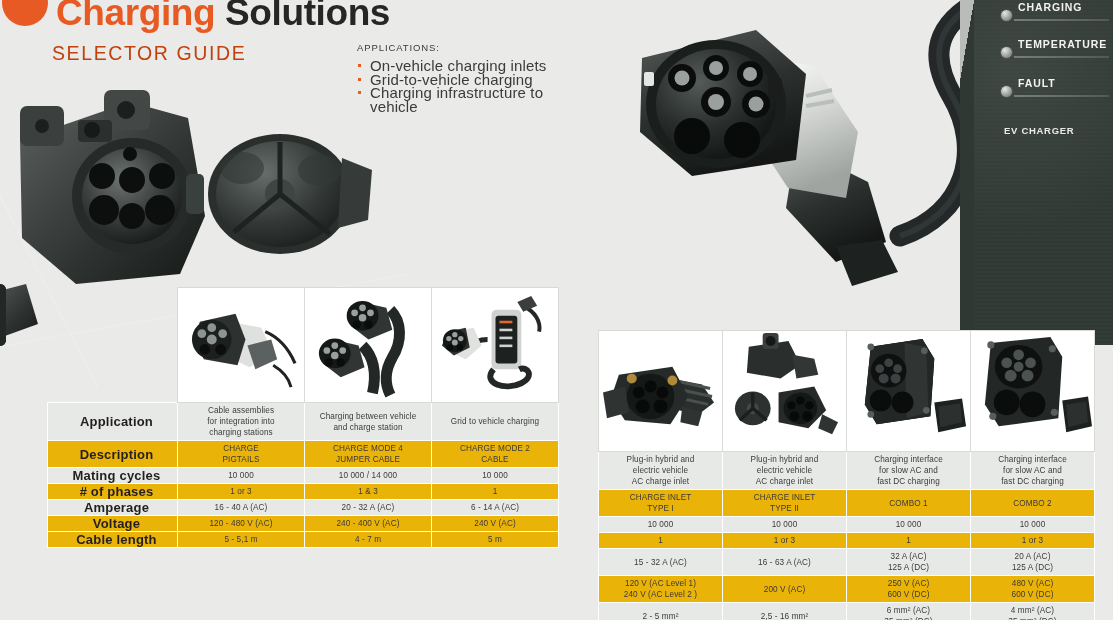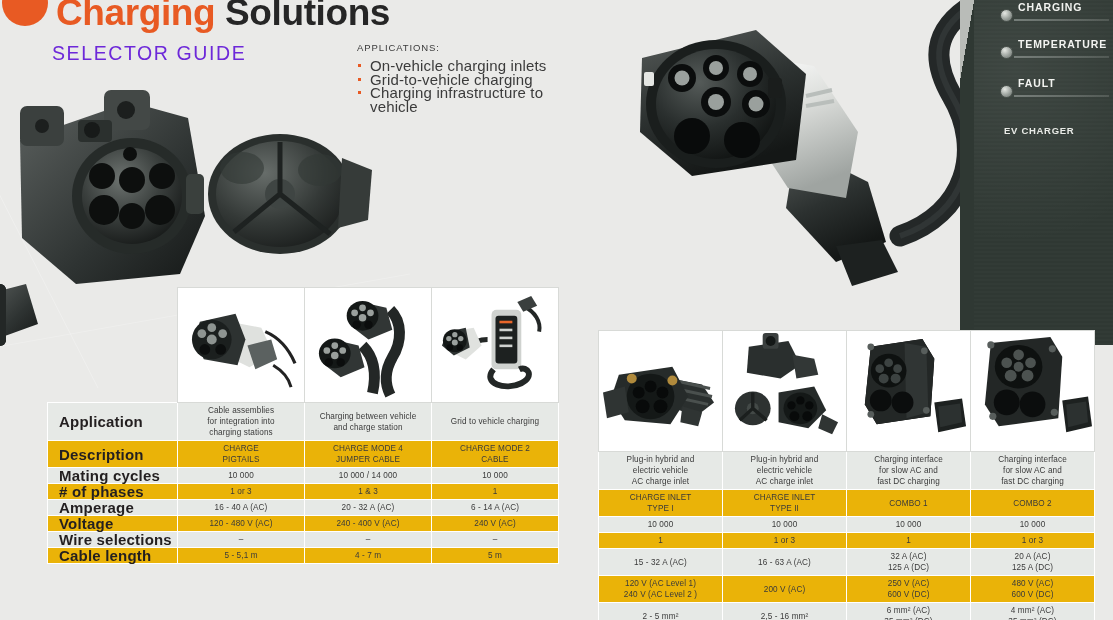--- a/index.html
+++ b/index.html
@@ -61,21 +61,21 @@
   }
   .title{
     position:absolute; left:56px; top:-8px;
     font-size:37px; font-weight:700; letter-spacing:-.4px; white-space:nowrap;
   }
   .title .orange{ color:#e85a23; }
   .title .dark{ color:#262626; }
 
   .selector-guide{
     position:absolute; left:52px; top:42px;
-    font-size:19.5px; letter-spacing:1.6px; color:#6d28d9; font-weight:400;
+    font-size:19.5px; letter-spacing:1.6px; color:#c2410c; font-weight:400;
   }
 
   .applications{
     position:absolute; left:357px; top:42px; width:230px;
   }
   .applications .apps-title{
     font-size:9.5px; letter-spacing:.9px; color:#3b3b3b; margin-bottom:6px;
   }
   .applications ul{ list-style:none; }
   .applications li{
@@ -89,21 +89,21 @@
 
   
   .tbl{ position:absolute; border-collapse:collapse; table-layout:fixed; }
   .tbl td{
     border:1px solid #ffffff;
     text-align:center; vertical-align:middle;
     font-size:8.2px; color:#3a3a3a; line-height:11px;
     letter-spacing:.1px; padding:2px 3px;
   }
   .tbl td.lbl{
-    text-align:left; font-weight:700; font-size:15px; color:#231f20;
+    text-align:center; font-weight:700; font-size:13px; color:#231f20;
     padding-left:11px; letter-spacing:.2px;
   }
   .tbl tr.dark td{ background:#eab308; }
   .tbl tr.light td{ background:#e6e9e6; }
   .tbl td.photo{ background:#ffffff; border:1px solid #d8dad7; padding:0; }
   .tbl td.blank{ background:transparent; border:none; }
 
   
   #left-table{ left:47px; top:287px; width:512px; }
   #left-table col.c0{ width:130px; }
@@ -366,26 +366,20 @@
       <td>16 - 40 A (AC)</td>
       <td>20 - 32 A (AC)</td>
       <td>6 - 14 A (AC)</td>
     </tr>
     <tr class="dark">
       <td class="lbl">Voltage</td>
       <td>120 - 480 V (AC)</td>
       <td>240 - 400 V (AC)</td>
       <td>240 V (AC)</td>
     </tr>
-    <tr class="light">
-      <td class="lbl">Wire selections</td>
-      <td>–</td>
-      <td>–</td>
-      <td>–</td>
-    </tr>
     <tr class="dark">
       <td class="lbl">Cable length</td>
       <td>5 - 5,1 m</td>
       <td>4 - 7 m</td>
       <td>5 m</td>
     </tr>
   </tbody>
 </table>
 
 <table class="tbl" id="right-table">

